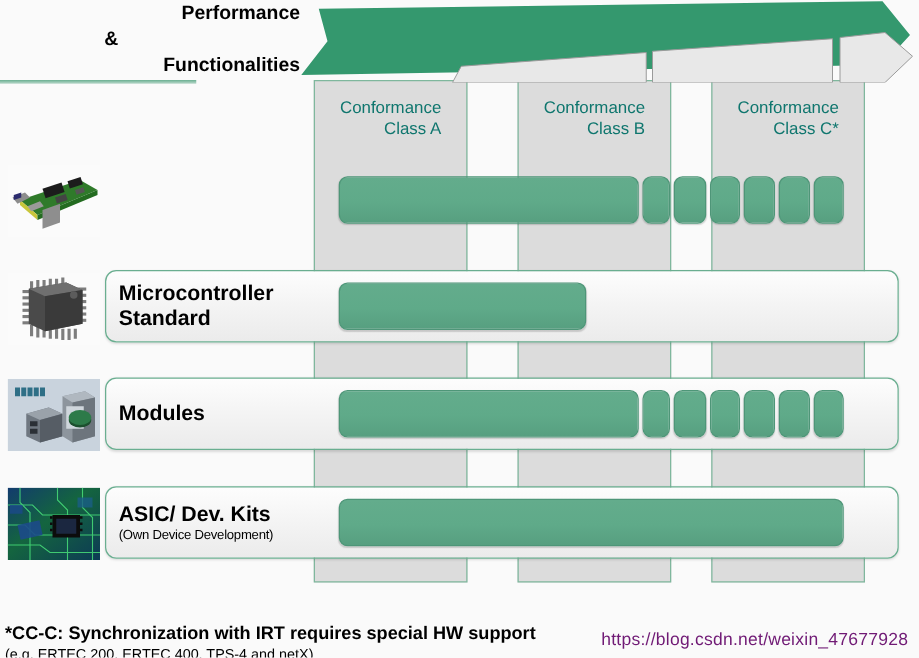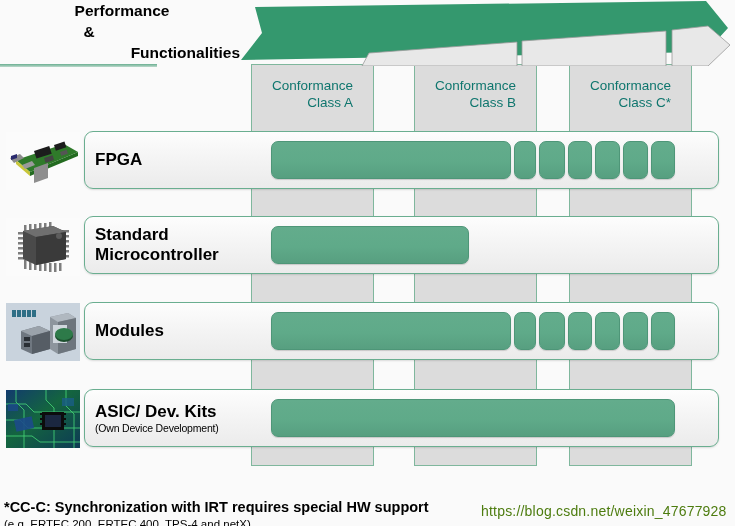--- a/index.html
+++ b/index.html
@@ -13,21 +13,21 @@
   #root{position:absolute;inset:0;}
 
   
   .title-block{
     position:absolute;left:0;top:0;width:240px;height:66px;
     color:#000;
     font-weight:bold;font-size:15.5px;line-height:21px;
     z-index:6;
   }
   .title-line{display:block;white-space:nowrap;}
-  .t-l1{text-align:center;padding-left:4px;}
+  .t-l1{text-align:right;padding-left:4px;}
   .t-l2{text-align:center;padding-right:62px;}
   .t-l3{text-align:right;padding-left:2px;}
   .title-rule{
     position:absolute;left:0;top:64px;width:157px;height:3px;
     background:linear-gradient(to bottom,#6aaf91,#bcd9cc);
     z-index:6;
   }
 
   
   .banner{position:absolute;left:236px;top:0;width:499px;height:66px;z-index:2;}
@@ -103,21 +103,21 @@
   
   .footnote{
     position:absolute;left:4px;top:481px;width:600px;z-index:7;color:#000;
   }
   .fn1{font-weight:bold;font-size:14.5px;line-height:19px;white-space:nowrap;margin-top:17px;}
   .fn2{font-size:11.5px;line-height:15px;white-space:nowrap;}
 
   
   .watermark{
     position:absolute;left:481px;top:503px;
-    font-size:14px;color:#4d7c0f;white-space:nowrap;z-index:8;
+    font-size:14px;color:#701a75;white-space:nowrap;z-index:8;
     letter-spacing:0.2px;
   }
 </style>
 </head>
 <body>
 
 <div id="root">
 
   <div class="title-block">
     <span class="title-line t-l1">Performance</span>
@@ -155,30 +155,25 @@
       <div>Class B</div>
     </div>
   </div>
   <div class="col-head head-c">
     <div>
       <div>Conformance</div>
       <div>Class C*</div>
     </div>
   </div>
 
-  <div class="row row1">
-    <div class="row-label">
-      <span>FPGA</span>
-    </div>
-  </div>
 
   <div class="row row2">
     <div class="row-label">
+      <span>Microcontroller</span>
       <span>Standard</span>
-      <span>Microcontroller</span>
     </div>
   </div>
 
   <div class="row row3">
     <div class="row-label">
       <span>Modules</span>
     </div>
   </div>
 
   <div class="row row4">

